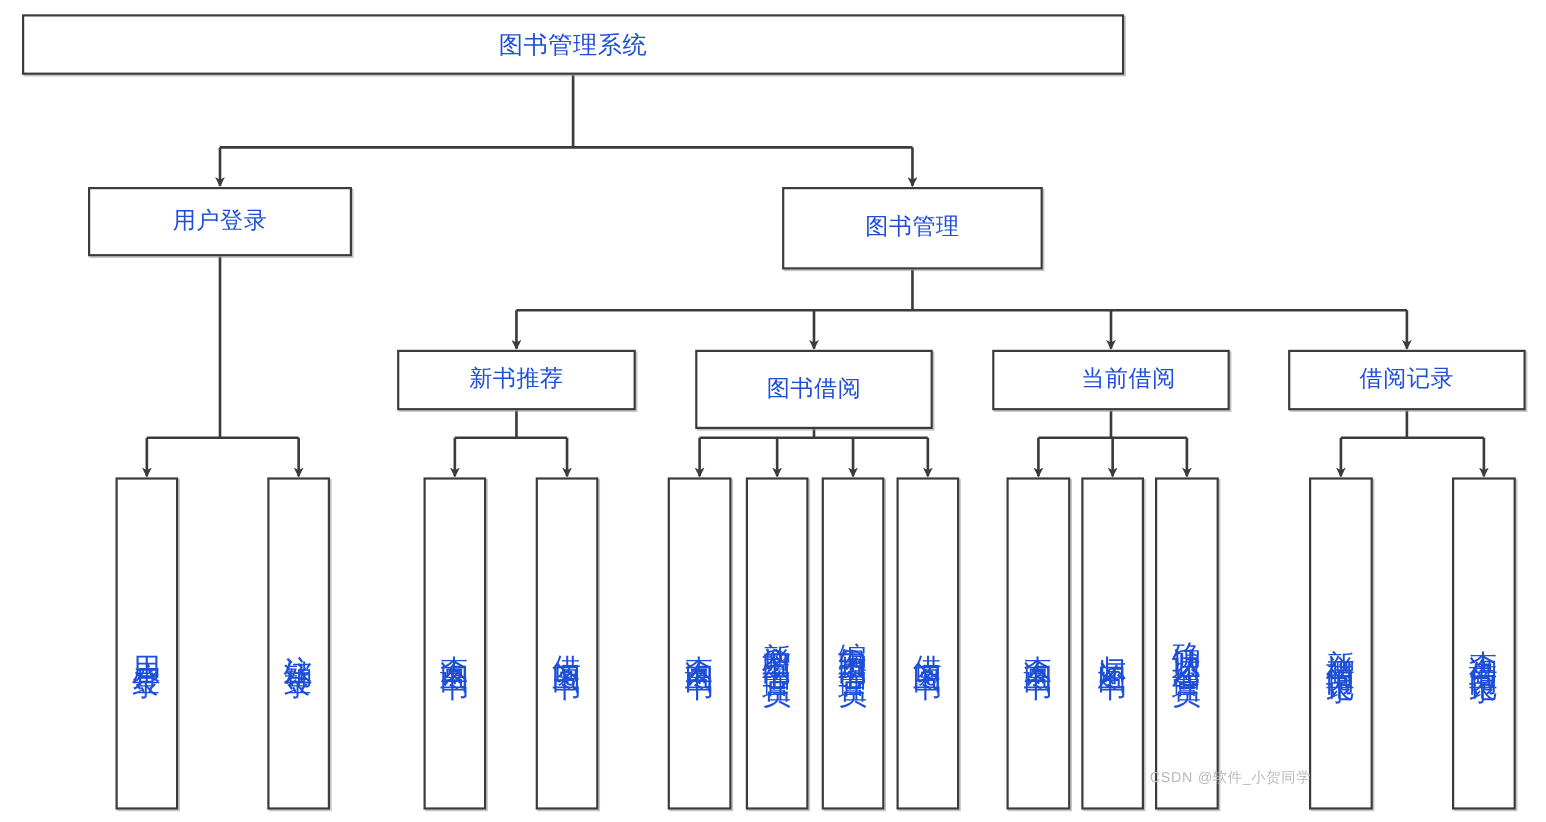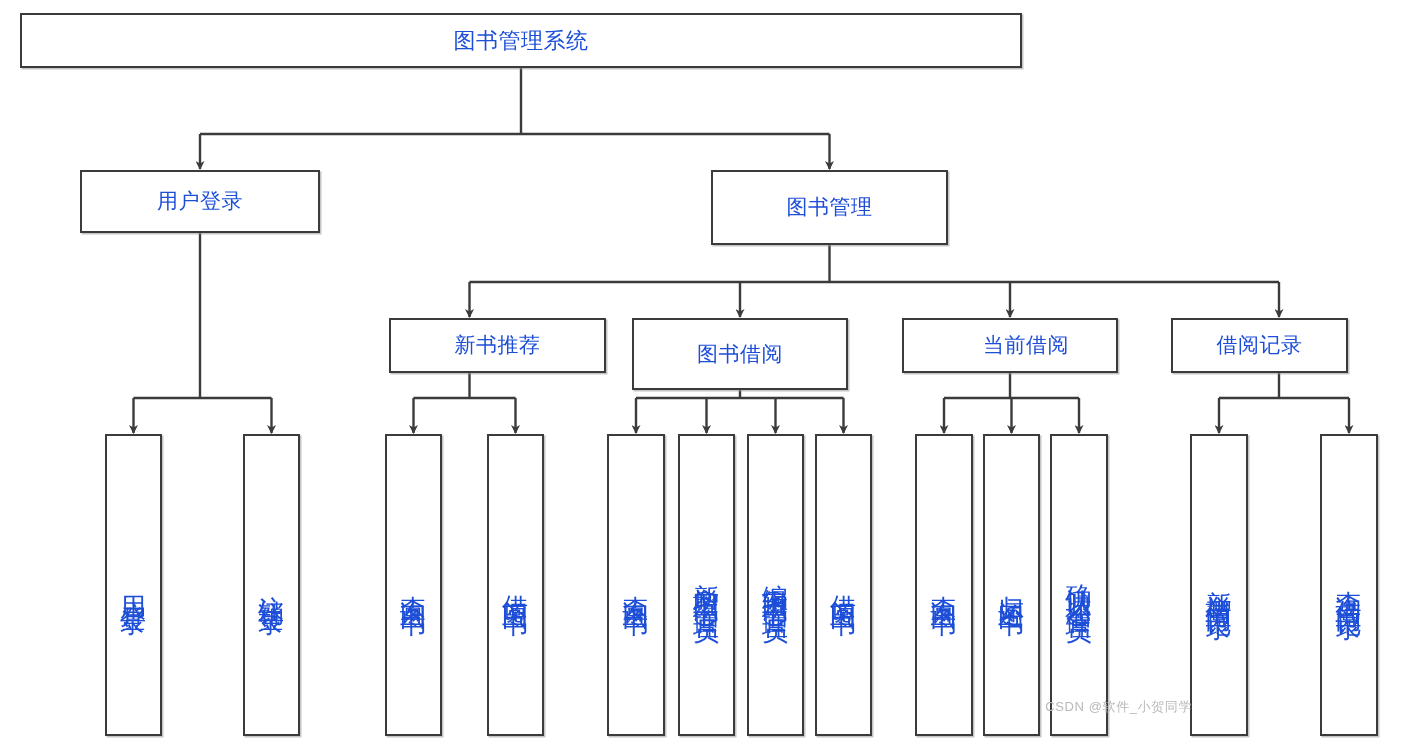--- a/index.html
+++ b/index.html
@@ -124,30 +124,30 @@
   <div id="node-layer">
       <div class="node horiz root" style="left: 20px; top: 13px; width: 1002px; height: 55px;">
         <span class="lbl">图书管理系统</span>
       </div>
       <div class="node horiz" style="left: 80px; top: 170px; width: 240px; height: 63px;">
         <span class="lbl">用户登录</span>
       </div>
       <div class="node horiz" style="left: 711px; top: 170px; width: 237px; height: 75px;">
         <span class="lbl">图书管理</span>
       </div>
-      <div class="node horiz" style="left: 361px; top: 318px; width: 217px; height: 55px; margin-left: 28px;">
+      <div class="node horiz" style="left: 361px; top: 318px; width: 217px; height: 55px;">
         <span class="lbl">新书推荐</span>
       </div>
       <div class="node horiz" style="left: 632px; top: 318px; width: 216px; height: 72px;">
         <span class="lbl">图书借阅</span>
       </div>
       <div class="node horiz" style="left: 902px; top: 318px; width: 216px; height: 55px; padding-left: 32px;">
         <span class="lbl">当前借阅</span>
       </div>
-      <div class="node horiz" style="left: 1171px; top: 318px; width: 177px; height: 55px;">
+      <div class="node horiz" style="left: 1171px; top: 318px; width: 216px; height: 55px;">
         <span class="lbl">借阅记录</span>
       </div>
       <div class="node vert" style="left: 105px; top: 434px; width: 57px; height: 302px;">
         <span class="lbl">用户登录</span>
       </div>
       <div class="node vert" style="left: 243px; top: 434px; width: 57px; height: 302px;">
         <span class="lbl">注销登录</span>
       </div>
       <div class="node vert" style="left: 385px; top: 434px; width: 57px; height: 302px;">
         <span class="lbl">查询图书</span>

